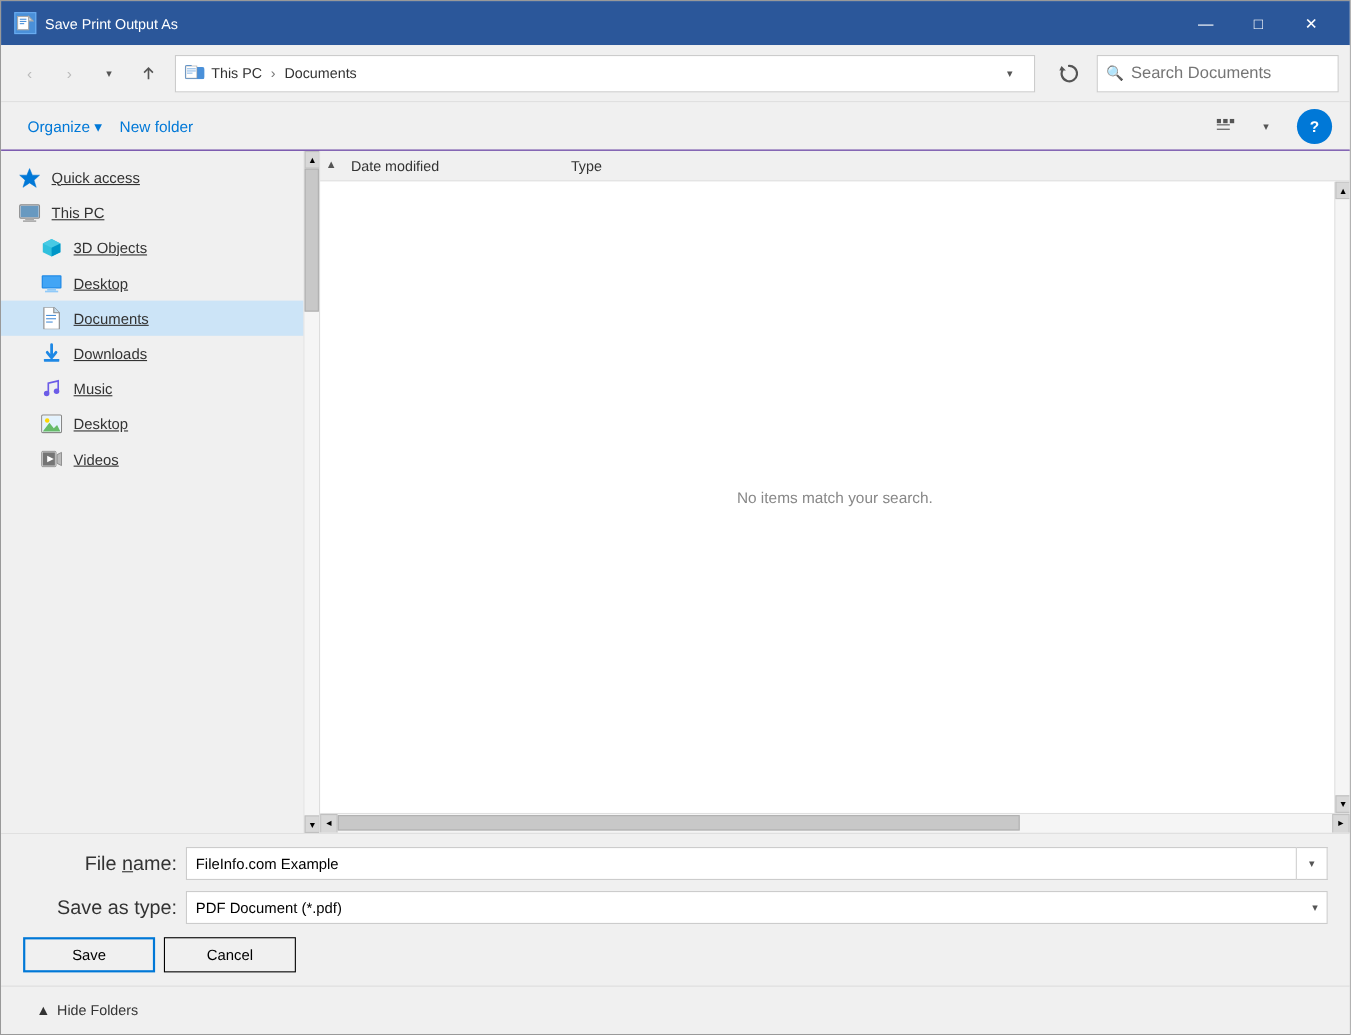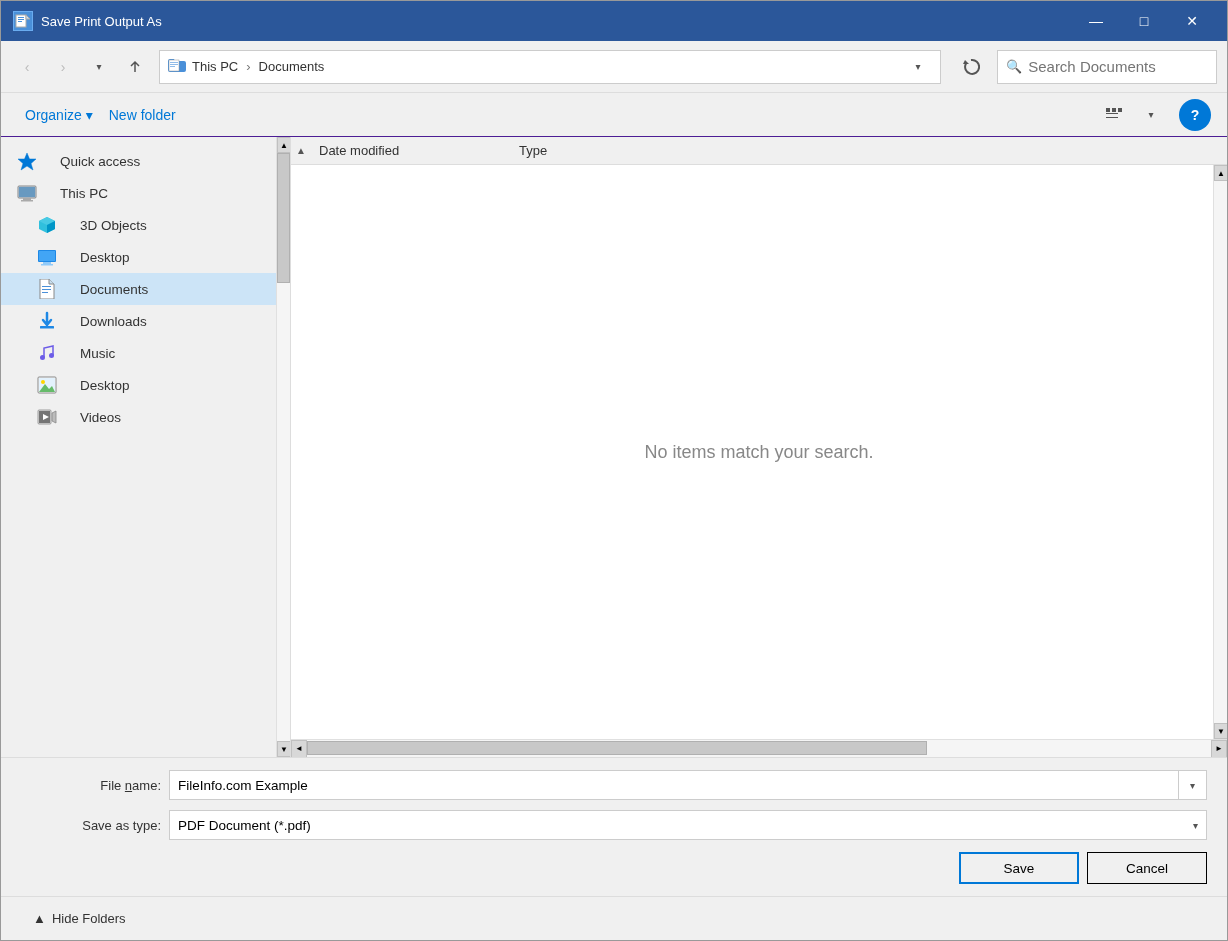--- a/index.html
+++ b/index.html
@@ -189,23 +189,24 @@
       padding: 8px 0;
       position: relative;
     }
     .sidebar-item {
       display: flex;
       align-items: center;
       padding: 6px 16px;
       cursor: pointer;
       font-size: 13.5px;
       color: #333;
-      gap: 23px;
+      gap: 10px;
       white-space: nowrap;
       overflow: hidden;
+      text-decoration: underline;
     }
     .sidebar-item.active { background: #cce4f7; }
     .sidebar-item.indented { padding-left: 36px; }
     .sidebar-icon { width: 20px; height: 20px; flex-shrink: 0; display: flex; align-items: center; justify-content: center; font-size: 16px; }
 
     
     .file-area {
       flex: 1;
       display: flex;
       flex-direction: column;
@@ -233,21 +234,21 @@
     .file-content {
       flex: 1;
       background: white;
       display: flex;
       align-items: center;
       justify-content: center;
       position: relative;
       overflow: hidden;
     }
     .empty-message {
-      font-size: 18px;
+      font-size: 14px;
       color: #888;
     }
 
     
     .h-scrollbar {
       height: 18px;
       background: #f5f5f5;
       border-top: 1px solid #e0e0e0;
       display: flex;
       align-items: center;
@@ -283,21 +284,21 @@
       flex-shrink: 0;
     }
     .form-row {
       display: flex;
       align-items: center;
       margin-bottom: 10px;
     }
     .form-label {
       width: 140px;
       text-align: right;
-      font-size: 13px;
+      font-size: 18px;
       color: #333;
       margin-right: 8px;
       flex-shrink: 0;
     }
     .form-label span {
       text-decoration: underline;
     }
     .form-input {
       flex: 1;
       height: 30px;
@@ -317,21 +318,20 @@
       display: flex;
       align-items: center;
       justify-content: space-between;
       cursor: pointer;
     }
     .dropdown-arrow { font-size: 10px; color: #555; }
 
     
     .action-row {
       display: flex;
-      justify-content: flex-end;
       align-items: center;
       gap: 8px;
       margin-top: 12px;
     }
     .action-btn {
       width: 120px;
       height: 32px;
       border: 1px solid #000000;
       background: #f0f0f0;
       font-size: 13.5px;

